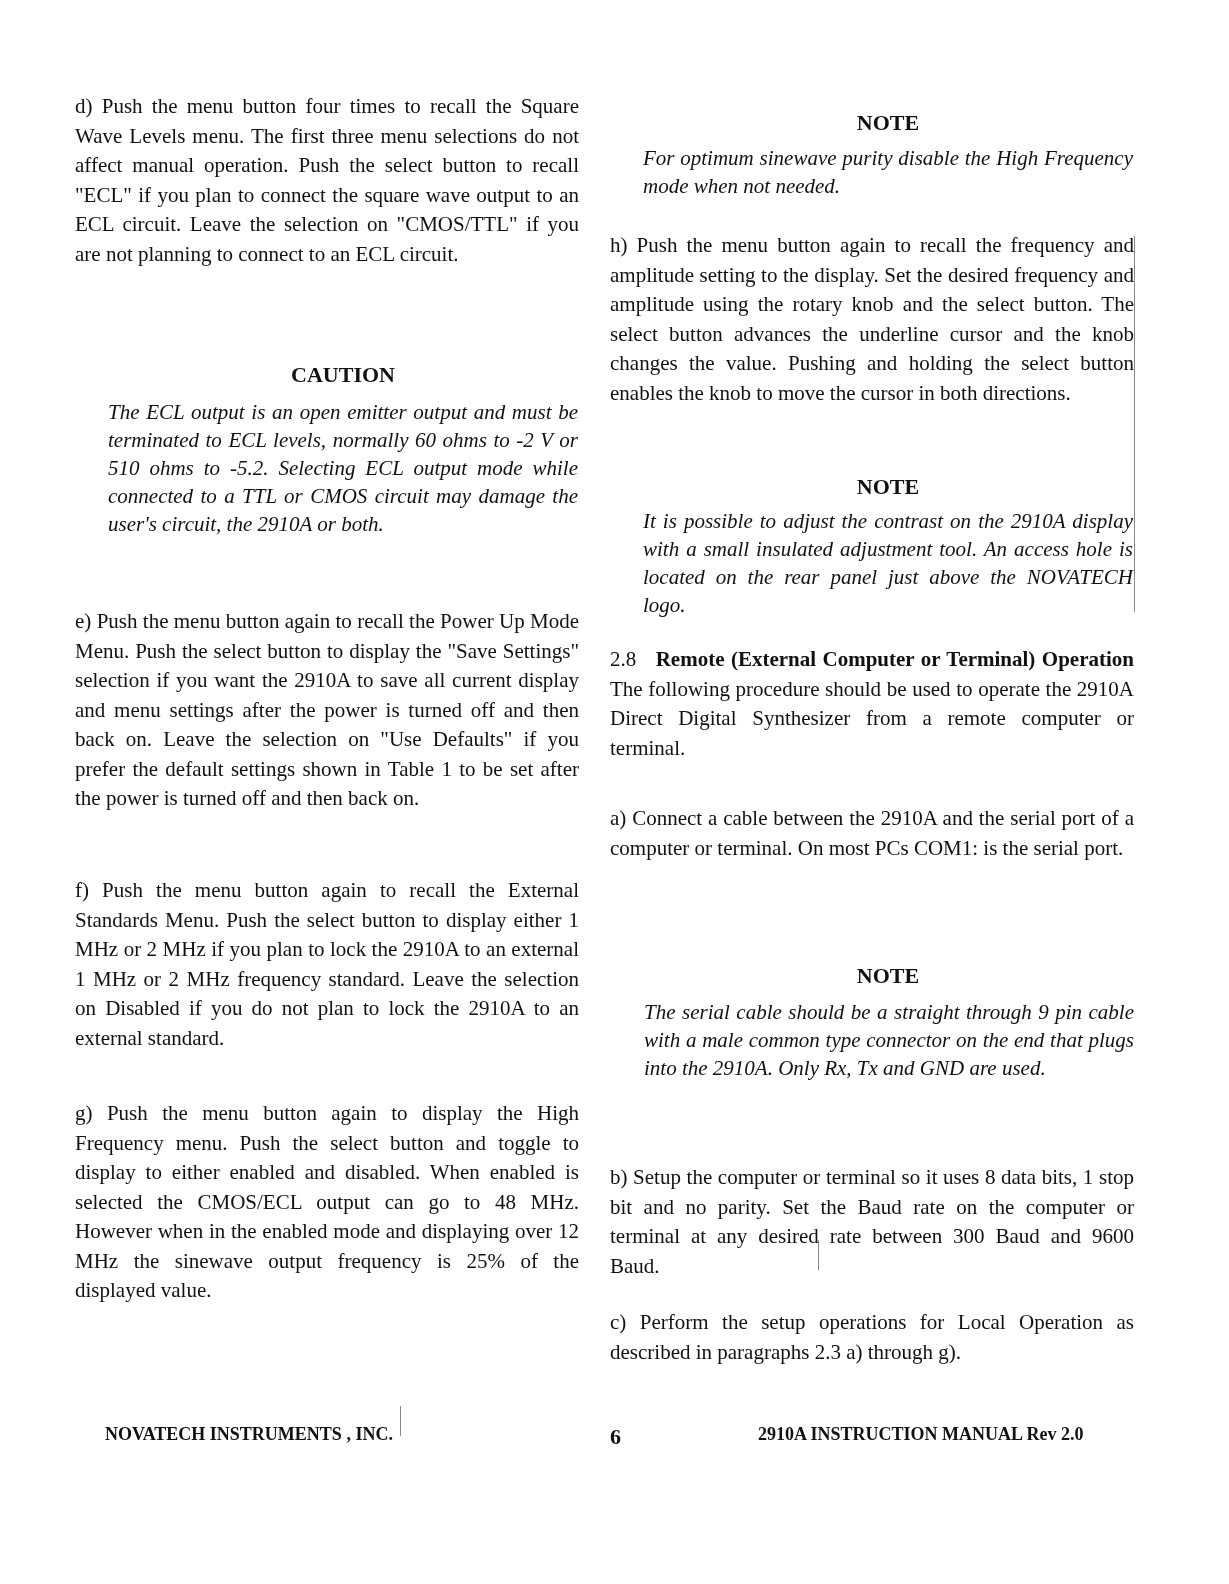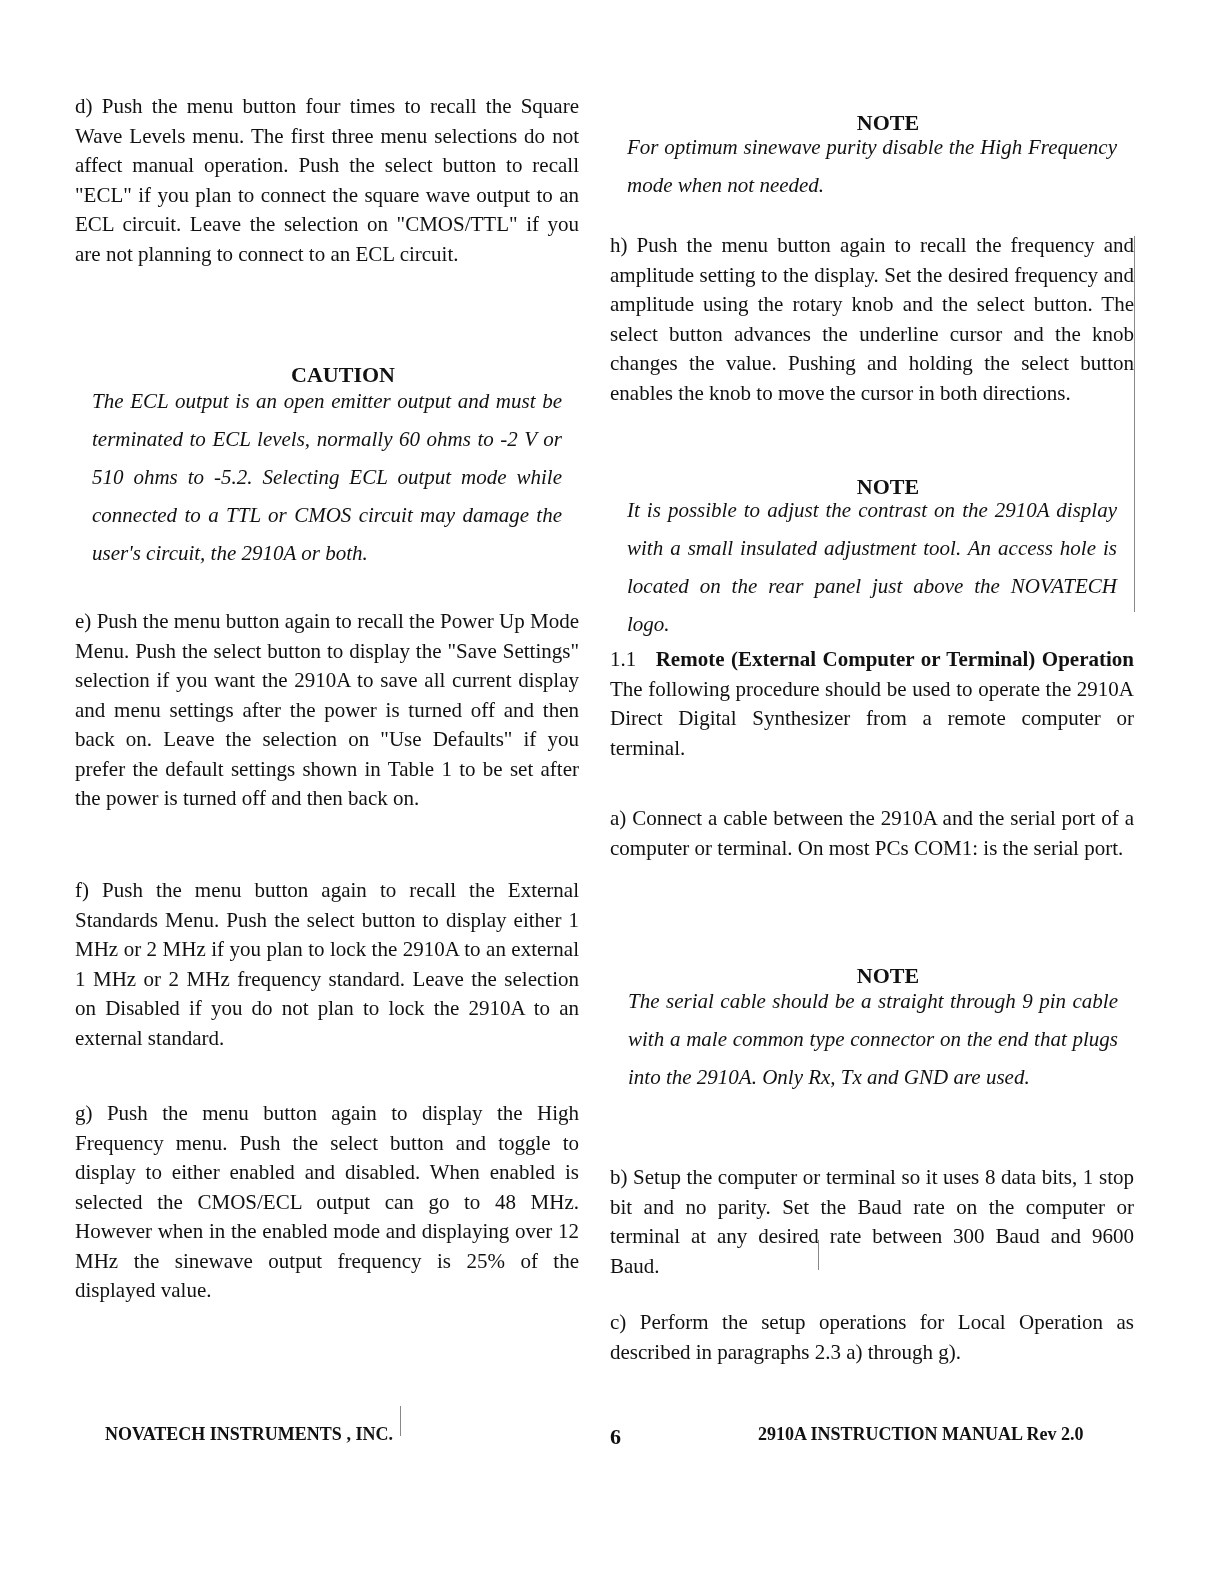--- a/index.html
+++ b/index.html
@@ -10,22 +10,22 @@
     }
     .col { position: absolute; font-size: 21px; line-height: 29.5px; }
     .col-left { left: 75px; width: 504px; }
     .col-right { left: 610px; width: 524px; }
     .para { text-align: justify; margin: 0; }
     .heading {
       text-align: center; font-weight: bold; font-size: 22px;
       margin: 16px; line-height: 30px;
     }
     .italic-block {
-      font-style: italic; text-align: justify; margin: 0;
-      line-height: 38px;
+      font-style: italic; text-align: justify; margin: 16px;
+      line-height: 28px;
     }
     .blk { position: absolute; }
     .footer {
       position: absolute; top: 1408px; left: 78px; width: 1040px; height: 30px;
       font-weight: bold; font-size: 18px;
     }
     .footer span { position: absolute; top: 16px; margin-left: 27px; }
     .foot-left { left: 0; }
     .foot-center { left: 505px; font-size: 22px; }
     .foot-right { left: 653px; }
@@ -51,21 +51,21 @@
 <div class="col col-right">
   <p class="heading blk" style="top:92px; width:524px;">NOTE</p>
   <p class="italic-block blk" style="top:128px; left:17px; width:490px;">For optimum sinewave purity disable the High Frequency mode when not needed.</p>
 
   <p class="para blk" style="top:231px; width:524px;">h)  Push the menu button again to recall the frequency and amplitude setting to the display.  Set the desired frequency and amplitude using the rotary knob and the select button.  The select button advances the underline cursor and the knob changes the value.  Pushing and holding the select button enables the knob to move the cursor in both directions.</p>
 
   <p class="heading blk" style="top:456px; width:524px;">NOTE</p>
   <p class="italic-block blk" style="top:491px; left:17px; width:490px;">It is possible to adjust the contrast on the 2910A display with a small insulated adjustment tool. An access hole is located on the rear panel just above the NOVATECH logo.</p>
 
   <p class="para blk" style="top:645px; width:524px;">
-    <span>1.1</span>&nbsp;&nbsp;&nbsp;<span class="b">Remote (External Computer or Terminal) Operation</span><span> The following procedure should be used to operate the 2910A Direct Digital Synthesizer from a remote computer or terminal.</span>
+    <span>2.8</span>&nbsp;&nbsp;&nbsp;<span class="b">Remote (External Computer or Terminal) Operation</span><span> The following procedure should be used to operate the 2910A Direct Digital Synthesizer from a remote computer or terminal.</span>
   </p>
 
   <p class="para blk" style="top:768px; width:524px;margin-top:36px;">a)  Connect a cable between the 2910A and the serial port of a computer or terminal.  On most PCs COM1: is the serial port.</p>
 
   <p class="heading blk" style="top:945px; width:524px;">NOTE</p>
   <p class="italic-block blk" style="top:982px; left:18px; width:490px;">The serial cable should be a straight through 9 pin cable with a male common type connector on the end that plugs into the 2910A. Only Rx, Tx and GND are used.</p>
 
   <p class="para blk" style="top:1163px; width:524px;">b)  Setup the computer or terminal so it uses 8 data bits, 1 stop bit and no parity.  Set the Baud rate on the computer or terminal at any desired rate between 300 Baud and 9600 Baud.</p>
 
   <p class="para blk" style="top:1308px; width:524px;">c)  Perform the setup operations for Local Operation as described in paragraphs 2.3  a) through g).</p>

